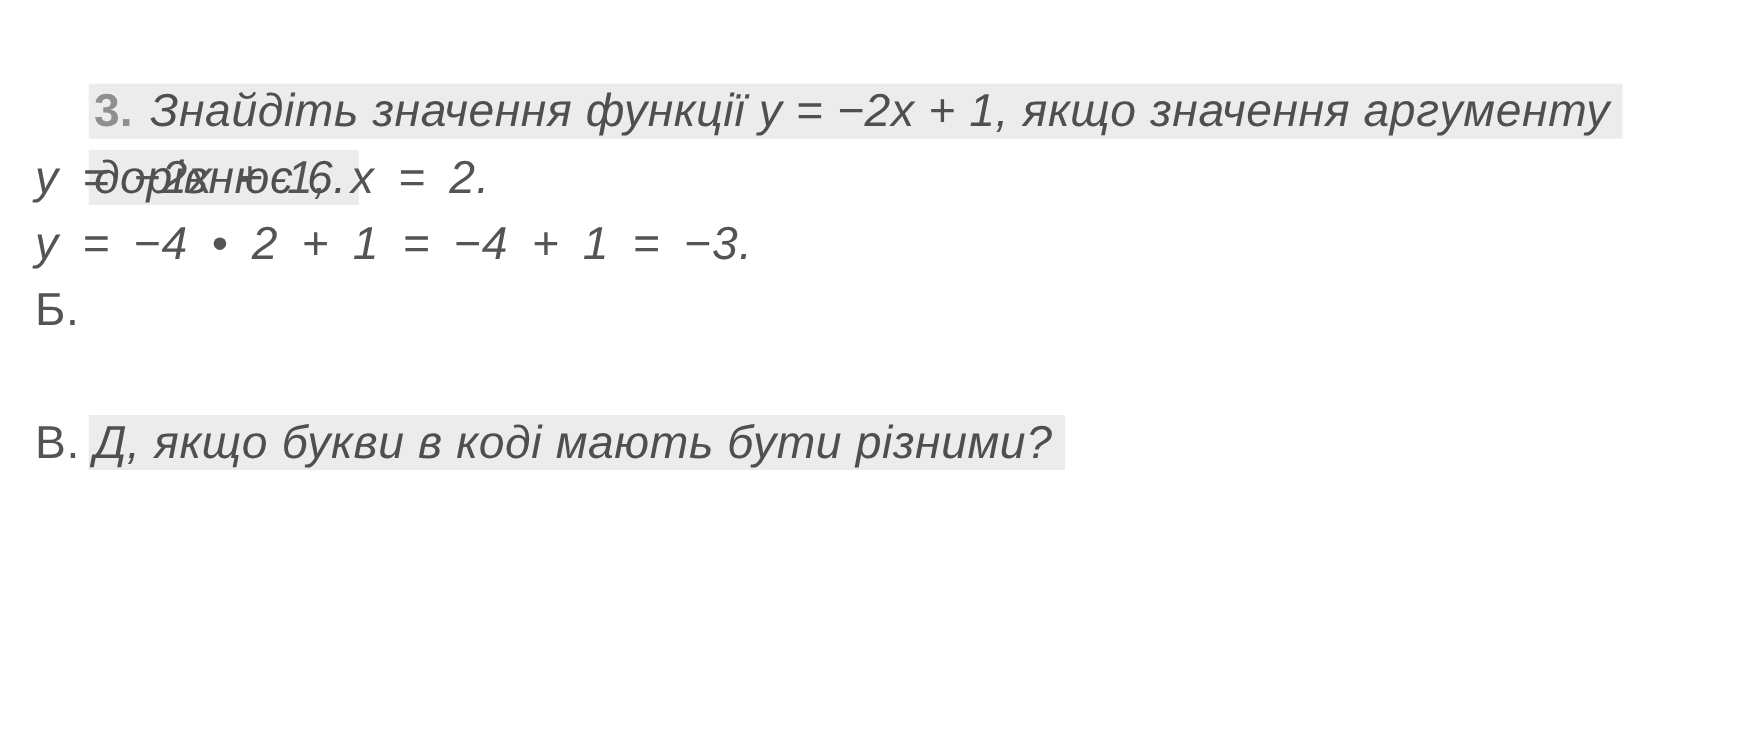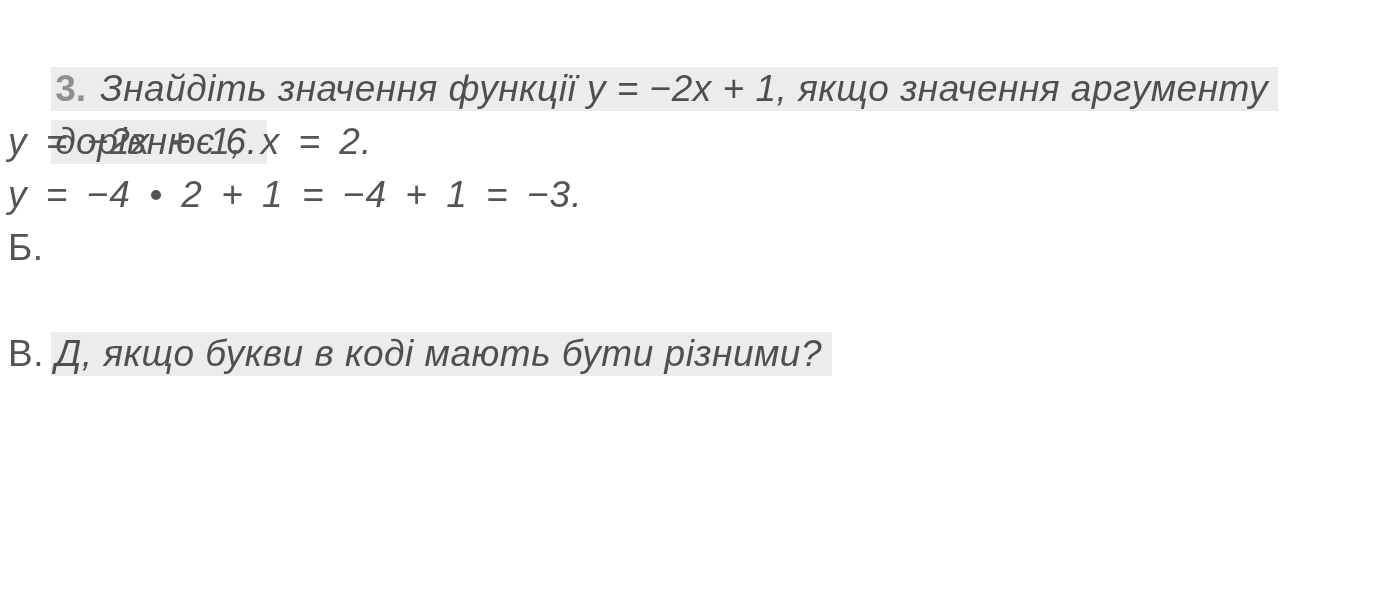--- a/index.html
+++ b/index.html
@@ -19,20 +19,21 @@
     height: 596px;
     padding: 9px 0 0 8px;
   }
   .row {
     height: 53px;
     line-height: 53px;
     font-size: 37px;
     color: #545454;
     letter-spacing: 0.5px;
     white-space: pre;
+    margin-left: 20px;
   }
   .hl {
     background: #ececec;
     padding: 1px 10px 2px 4px;
   }
   .stmt {
     font-style: italic;
     color: #4f4f4f;
   }
   .num {

